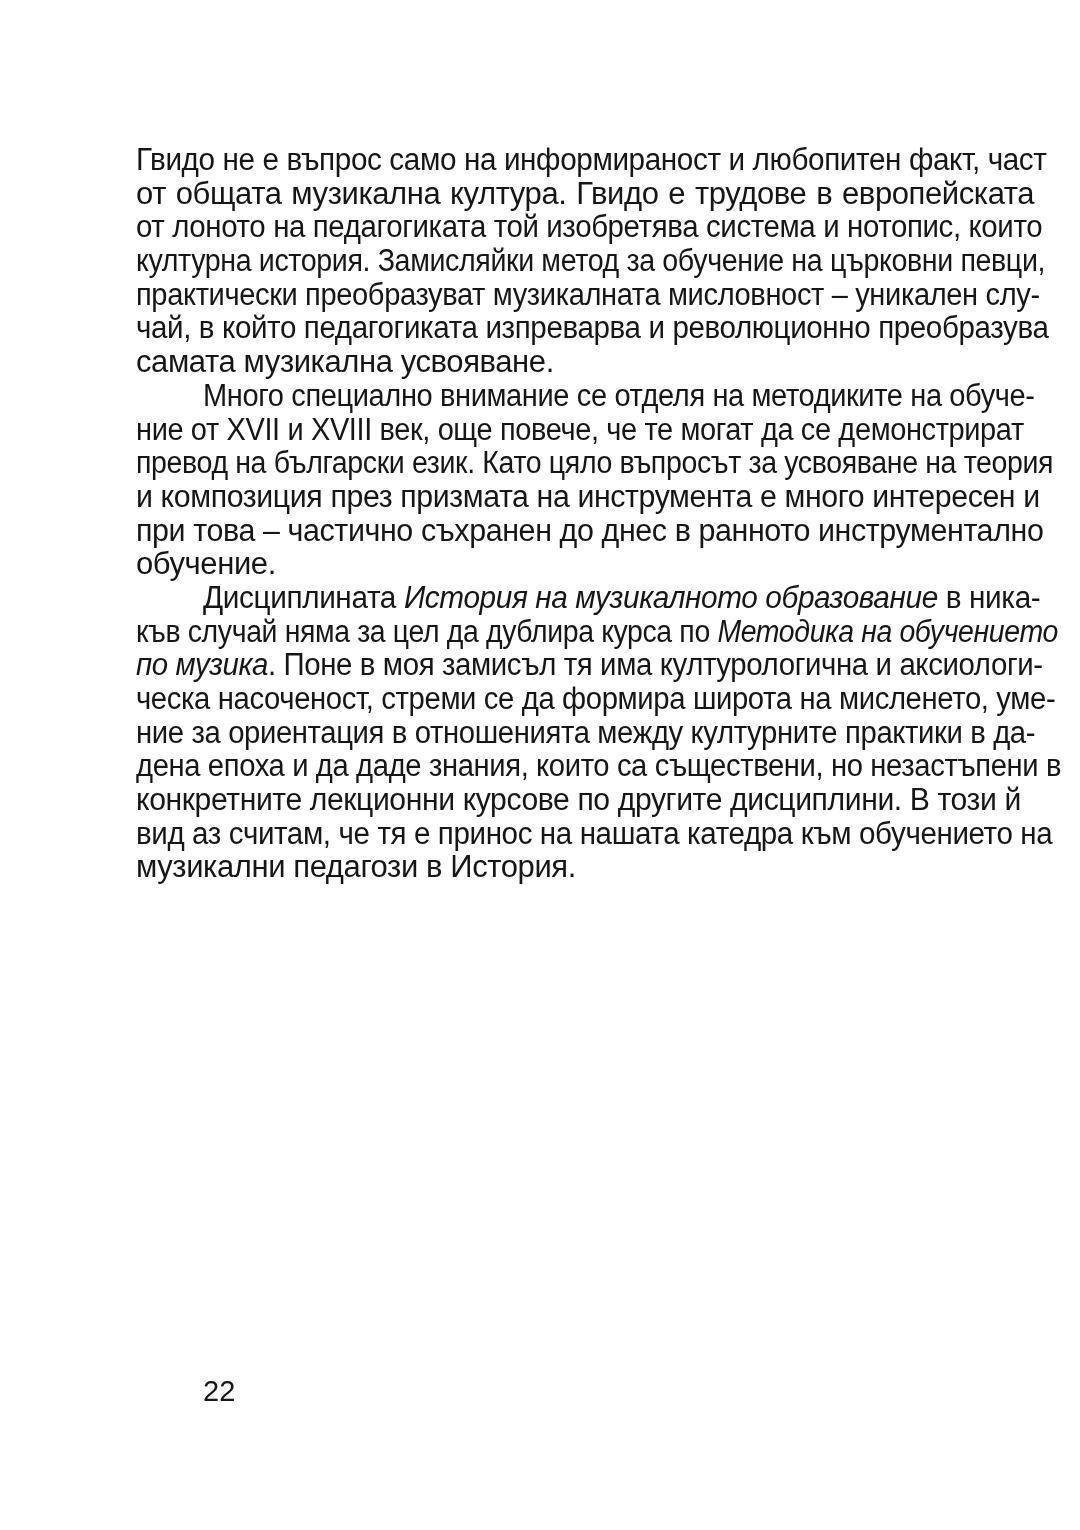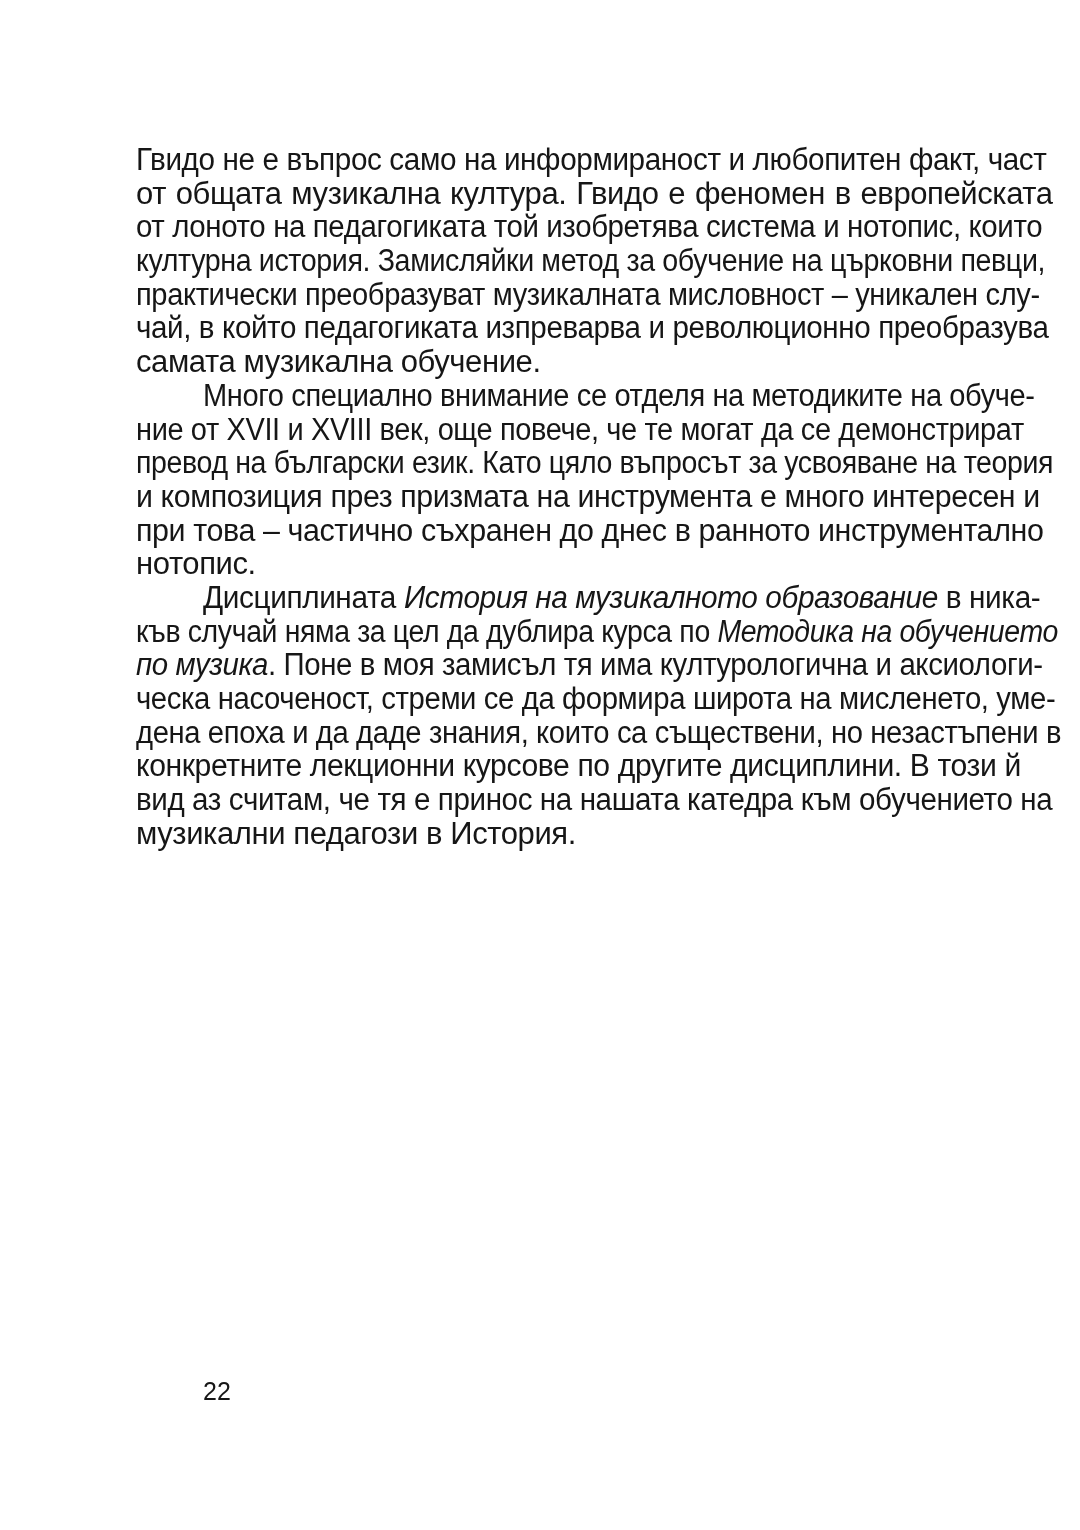--- a/index.html
+++ b/index.html
@@ -36,46 +36,47 @@
     transform-origin: 0 50%;
   }
   .line-content em {
     font-style: italic;
     font-weight: normal;
   }
   .page-number {
     position: absolute;
     left: 203px;
     top: 1374px;
-    font-size: 25px;
+    font-size: 29px;
     line-height: 34px;
     color: #161616;
   }
 </style>
 </head>
 <body>
 
 <div class="page">
   <div class="text-block">
       <div class="line"><span class="line-content" style="transform: scaleX(0.957414);"><span>Гвидо не е въпрос само на информираност и любопитен факт, част</span></span></div>
-      <div class="line"><span class="line-content" style="word-spacing: 1.57812px;"><span>от общата музикална култура. Гвидо е феномен в европейската</span></span></div>
+      <div class="line"><span class="line-content" style="word-spacing: 1.57812px;"><span>от общата музикална култура. Гвидо е трудове в европейската</span></span></div>
       <div class="line"><span class="line-content" style="transform: scaleX(0.949534);"><span>от лоното на педагогиката той изобретява система и нотопис, които</span></span></div>
       <div class="line"><span class="line-content" style="transform: scaleX(0.922559);"><span>културна история. Замисляйки метод за обучение на църковни певци,</span></span></div>
       <div class="line"><span class="line-content" style="transform: scaleX(0.937955);"><span>практически преобразуват музикалната мисловност – уникален слу-</span></span></div>
       <div class="line"><span class="line-content" style="transform: scaleX(0.953562);"><span>чай, в който педагогиката изпреварва и революционно преобразува</span></span></div>
-      <div class="line"><span class="line-content"><span>самата музикална обучение.</span></span></div>
+      <div class="line"><span class="line-content"><span>самата музикална усвояване.</span></span></div>
       <div class="line" style="padding-left: 67px; text-align: right;"><span class="line-content" style="transform: scaleX(0.936144);"><span>Много специално внимание се отделя на методиките на обуче-</span></span></div>
       <div class="line"><span class="line-content" style="transform: scaleX(0.934605);"><span>ние от XVII и XVIII век, още повече, че те могат да се демонстрират</span></span></div>
       <div class="line"><span class="line-content" style="transform: scaleX(0.920122);"><span>превод на български език. Като цяло въпросът за усвояване на теория</span></span></div>
       <div class="line"><span class="line-content" style="transform: scaleX(0.977535);"><span>и композиция през призмата на инструмента е много интересен и</span></span></div>
       <div class="line"><span class="line-content" style="transform: scaleX(0.98109);"><span>при това – частично съхранен до днес в ранното инструментално</span></span></div>
-      <div class="line"><span class="line-content"><span>нотопис.</span></span></div>
+      <div class="line"><span class="line-content"><span>обучение.</span></span></div>
       <div class="line" style="padding-left: 67px;"><span class="line-content" style="transform: scaleX(0.960102);"><span>Дисциплината </span><em>История на музикалното образование</em><span> в ника-</span></span></div>
       <div class="line"><span class="line-content" style="transform: scaleX(0.917395);"><span>къв случай няма за цел да дублира курса по </span><em>Методика на обучението</em></span></div>
       <div class="line"><span class="line-content" style="transform: scaleX(0.947824);"><em>по музика</em><span>. Поне в моя замисъл тя има културологична и аксиологи-</span></span></div>
       <div class="line"><span class="line-content" style="transform: scaleX(0.944166);"><span>ческа насоченост, стреми се да формира широта на мисленето, уме-</span></span></div>
+      <div class="line"><span class="line-content" style="transform: scaleX(0.944404);"><span>ние за ориентация в отношенията между културните практики в да-</span></span></div>
       <div class="line"><span class="line-content" style="transform: scaleX(0.941884);"><span>дена епоха и да даде знания, които са съществени, но незастъпени в</span></span></div>
       <div class="line"><span class="line-content" style="transform: scaleX(0.971559);"><span>конкретните лекционни курсове по другите дисциплини. В този й</span></span></div>
       <div class="line"><span class="line-content" style="transform: scaleX(0.953095);"><span>вид аз считам, че тя е принос на нашата катедра към обучението на</span></span></div>
       <div class="line"><span class="line-content"><span>музикални педагози в История.</span></span></div>
     </div>
   <div class="page-number">22</div>
 </div>
 
 </body></html>

